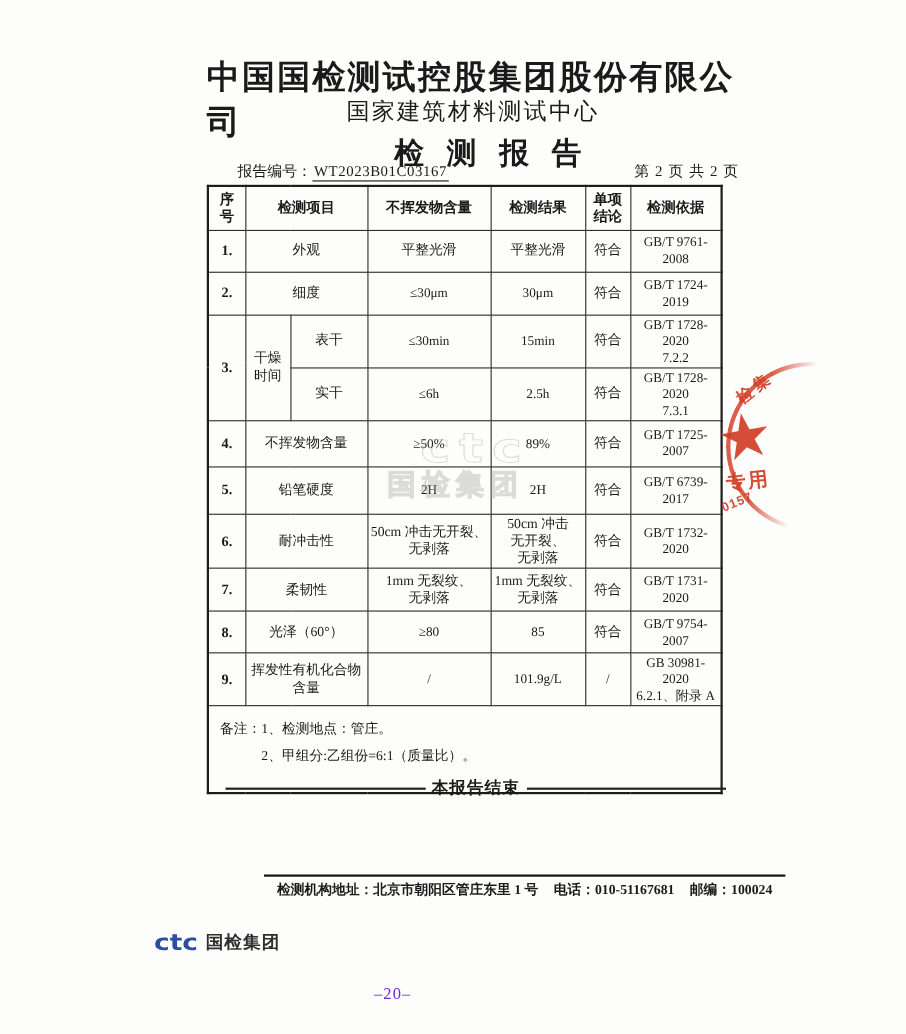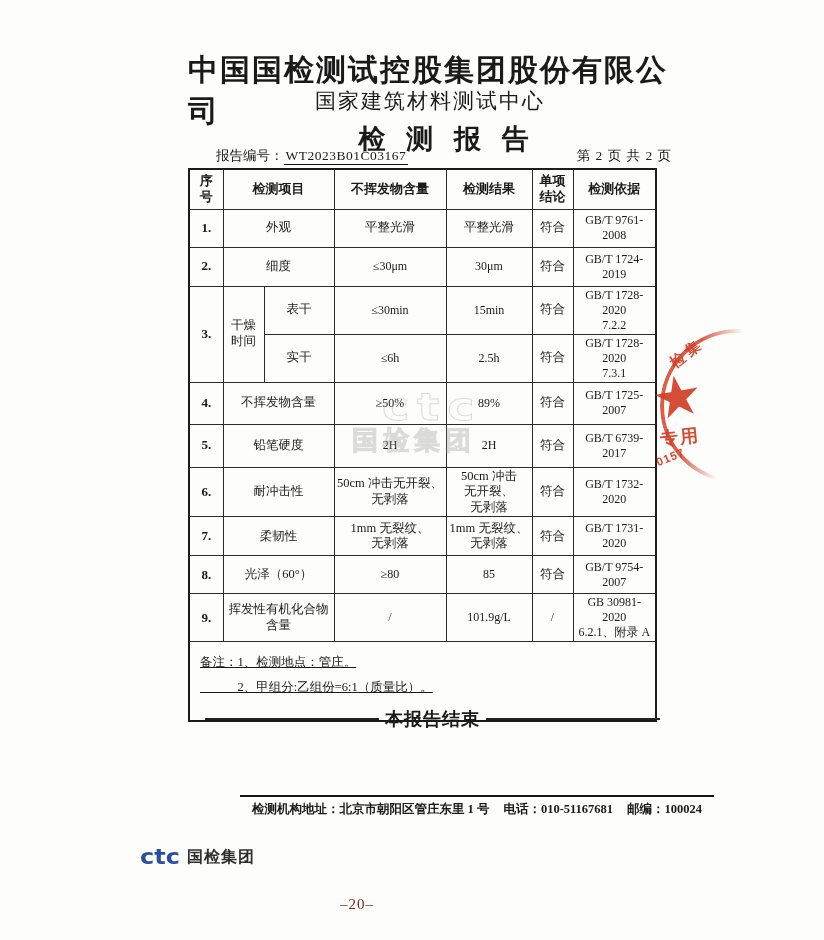--- a/index.html
+++ b/index.html
@@ -41,33 +41,33 @@
   table.doc-table td.kai{font-size:12.5px;}
   table.doc-table td.notes{
     text-align:left;vertical-align:top;
     white-space:pre-wrap;
     padding:8px 10px;font-size:12.5px;line-height:2;
   }
   
   .end-line{position:absolute;left:205px;top:707px;width:455px;
     display:flex;align-items:center;gap:6px;}
   .end-line .rule{flex:1;border-top:2px solid #222;height:0;}
-  .end-line .end-text{font-size:18px;font-weight:bold;letter-spacing:1px;}
+  .end-line .end-text{font-size:15px;font-weight:bold;letter-spacing:1px;}
   
   .footer-block{position:absolute;left:240px;top:795px;width:474px;
     border-top:2.2px solid #141414;text-align:center;padding-top:4px;
     font-size:12.5px;font-weight:bold;}
   .footer-block span{margin:0 7px;white-space:nowrap;}
   .logo{position:absolute;left:140px;top:845px;display:flex;align-items:center;gap:7px;}
   .logo-ctc{font-family:"DejaVu Sans","Liberation Sans",sans-serif;
     font-size:24px;font-weight:900;color:#2b4ea2;letter-spacing:0px;line-height:1;
     transform:scaleY(.85);}
   .logo-name{font-size:16px;font-weight:bold;color:#2f2f2f;letter-spacing:1px;}
   .page-num{position:absolute;left:0;top:896px;width:714px;text-align:center;
-    font-size:15px;color:#7f1d1d;letter-spacing:1px;}
+    font-size:15px;color:#6d28d9;letter-spacing:1px;}
   
   .wm{pointer-events:none;position:absolute;color:transparent;
     -webkit-text-stroke:1.1px rgba(150,150,150,.55);opacity:.6;
     font-family:"DejaVu Sans","Liberation Sans",sans-serif;font-weight:bold;}
   .wm-ctc{left:382px;top:380px;font-size:46px;letter-spacing:8px;transform:scaleY(.8);}
   .wm-name{left:352px;top:423px;font-size:26px;letter-spacing:5px;}
   
   .stamp{pointer-events:none;position:absolute;left:0;top:0;width:824px;height:940px;}
   .stamp-circle{position:absolute;left:660px;top:329px;width:146px;height:146px;
     border:4px solid rgba(213,66,41,.85);border-radius:50%;
@@ -200,21 +200,21 @@
       <tr style="height: 39px;">
         <td class="num">9.</td>
         <td colspan="2" class="kai">挥发性有机化合物
 含量</td>
         <td>/</td>
         <td>101.9g/L</td>
         <td>/</td>
         <td>GB 30981-2020
 6.2.1、附录 A</td>
       </tr>
-      <tr style="height: 79px; text-decoration: underline;">
+      <tr style="height: 79px;">
         <td colspan="7" class="notes">备注：1、检测地点：管庄。
 　　　2、甲组分:乙组份=6:1（质量比）。</td>
       </tr>
     </tbody>
 </table>
 
 <div class="wm wm-ctc abs">ctc</div>
 <div class="wm wm-name abs">国检集团</div>
 
 <div class="stamp">

